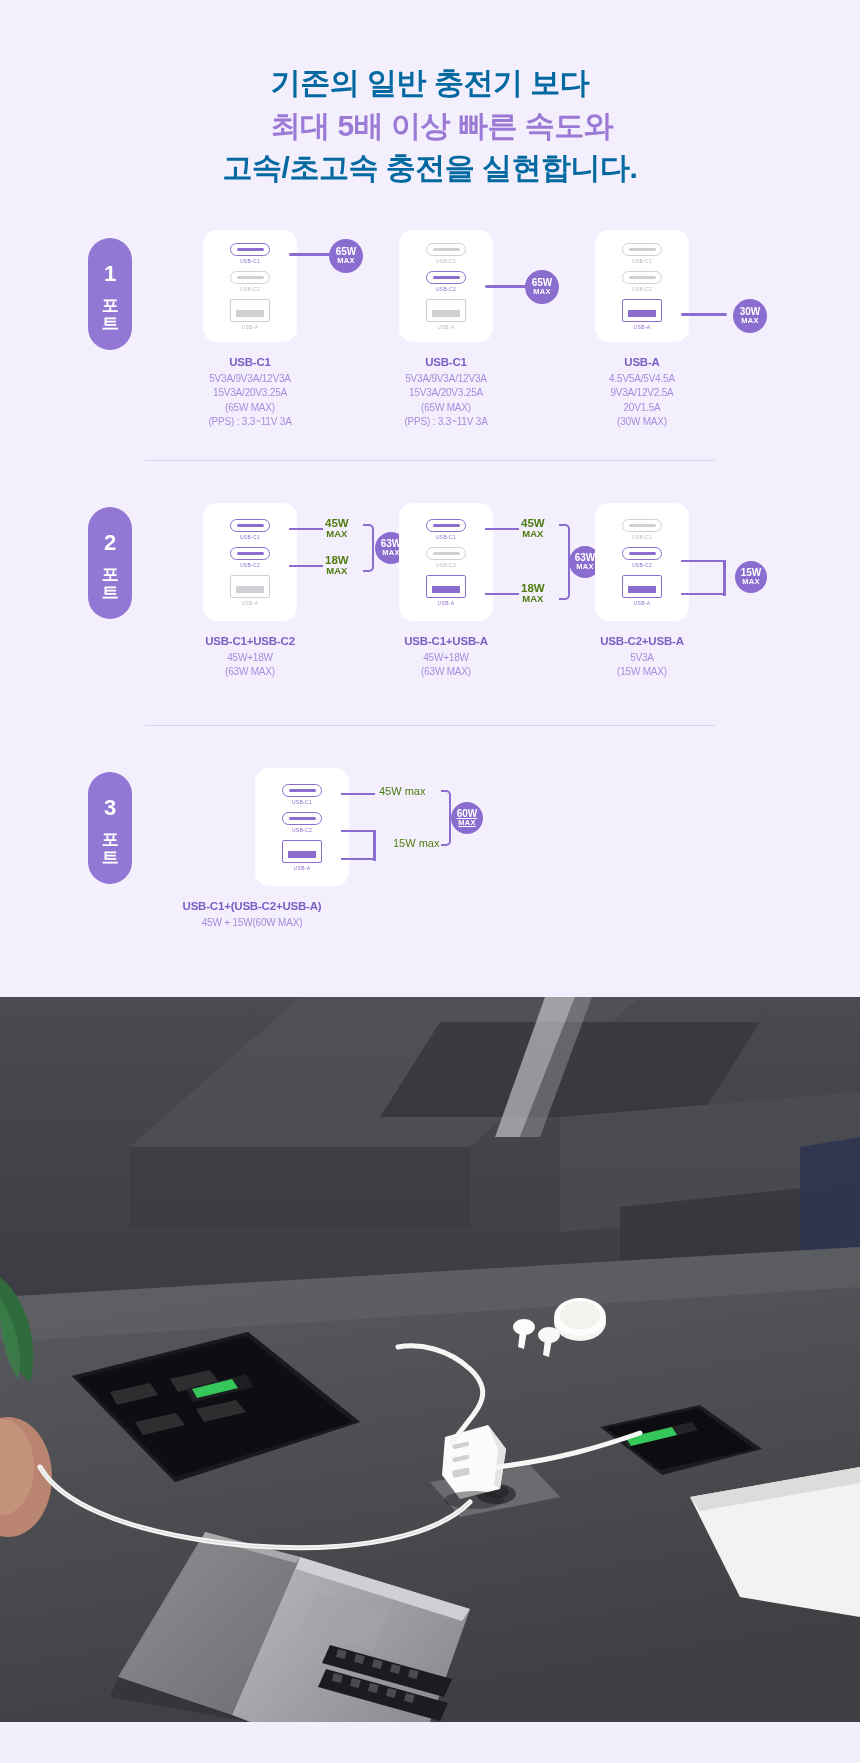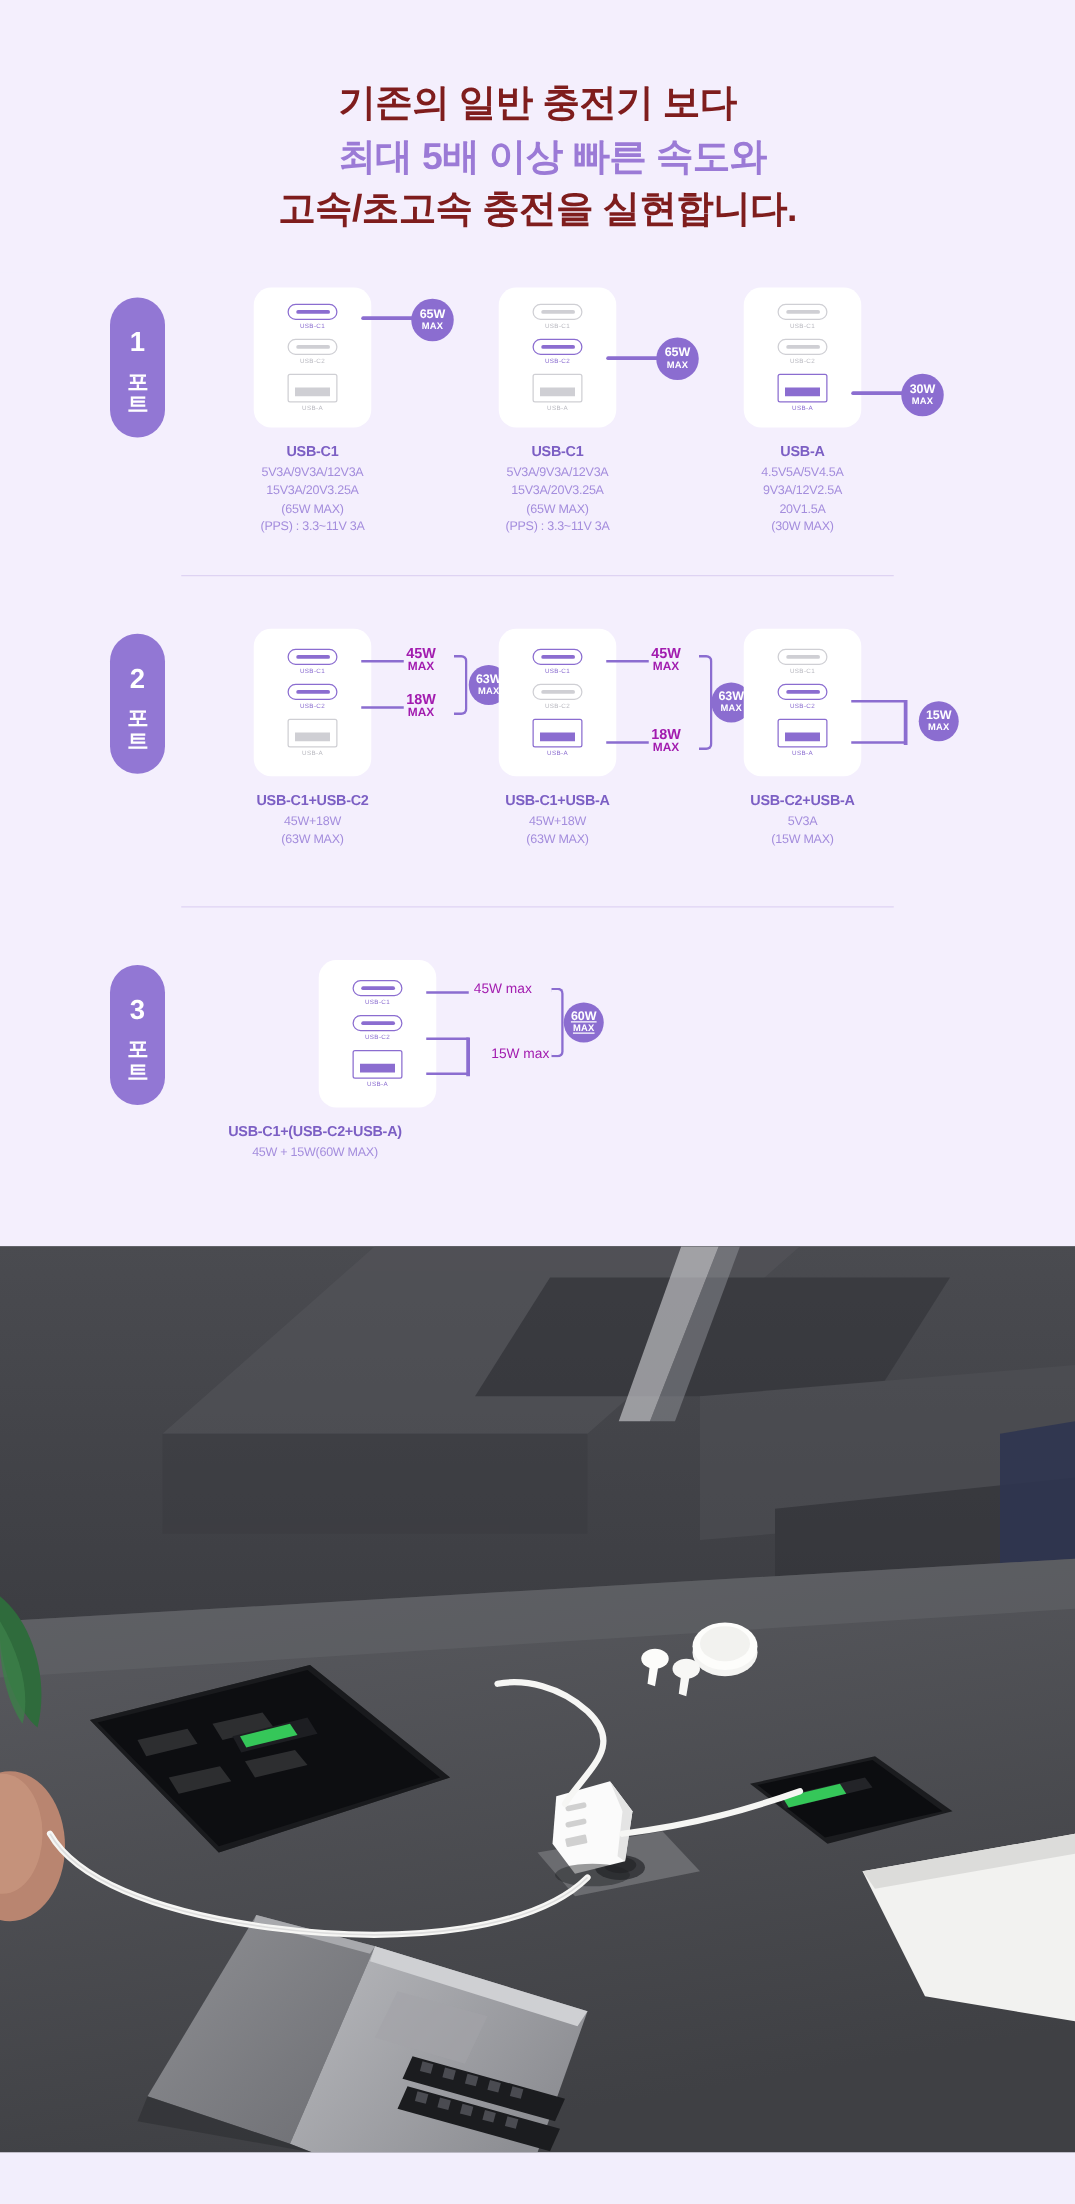--- a/index.html
+++ b/index.html
@@ -16,21 +16,21 @@
     background: #f4effd;
     padding: 62px 0 28px;
     text-align: center;
   }
   .headline .ln {
     font-size: 30px;
     font-weight: 700;
     line-height: 1.42;
     letter-spacing: -0.5px;
   }
-  .headline .dark { color: #7f1d1d; }
+  .headline .dark { color: #0369a1; }
   .headline .accent { color: #9b7ad6; padding-left: 24px; }
 
   
   .spec-area { background: #f4effd; padding: 4px 0 44px; }
 
   .section {
     position: relative;
     display: flex;
     align-items: flex-start;
     padding-left: 88px;
@@ -170,21 +170,21 @@
     align-items: center;
     justify-content: center;
     font-weight: 700;
     line-height: 1.0;
   }
   .badge .w { font-size: 10px; }
   .badge .m { font-size: 7.5px; letter-spacing: 0.2px; }
 
   .wlabel {
     position: absolute;
-    color: #a21caf;
+    color: #4d7c0f;
     font-weight: 700;
     text-align: center;
     line-height: 1.08;
     white-space: nowrap;
   }
   .wlabel .w { font-size: 11.5px; display: block; }
   .wlabel .m { font-size: 9.5px; display: block; font-weight: 700; }
   .wlabel.inline { font-size: 11px; font-weight: 400; }
 
   .hr-sep {
@@ -296,21 +296,21 @@
               <div class="port">
                 <span class="glyph-c"></span>
                 <span class="plabel">USB-C2</span>
               </div>
               <div class="port on">
                 <span class="glyph-a"></span>
                 <span class="plabel">USB-A</span>
               </div>
             </div>
             <div class="callout" style="left:86px; top:83px; width:46px; height:3px; background:#8b6dd0; border-radius:2px;"></div>
-            <div class="badge" style="left:126px; top:69px; width:34px; height:34px;">
+            <div class="badge" style="left:138px; top:69px; width:34px; height:34px;">
               <span class="w">30W</span>
               <span class="m">MAX</span>
             </div>
           </div>
           <div class="cap">
             <div class="ttl">USB-A</div>
             <div class="ln">4.5V5A/5V4.5A</div>
             <div class="ln">9V3A/12V2.5A</div>
             <div class="ln">20V1.5A</div>
             <div class="ln">(30W MAX)</div>

